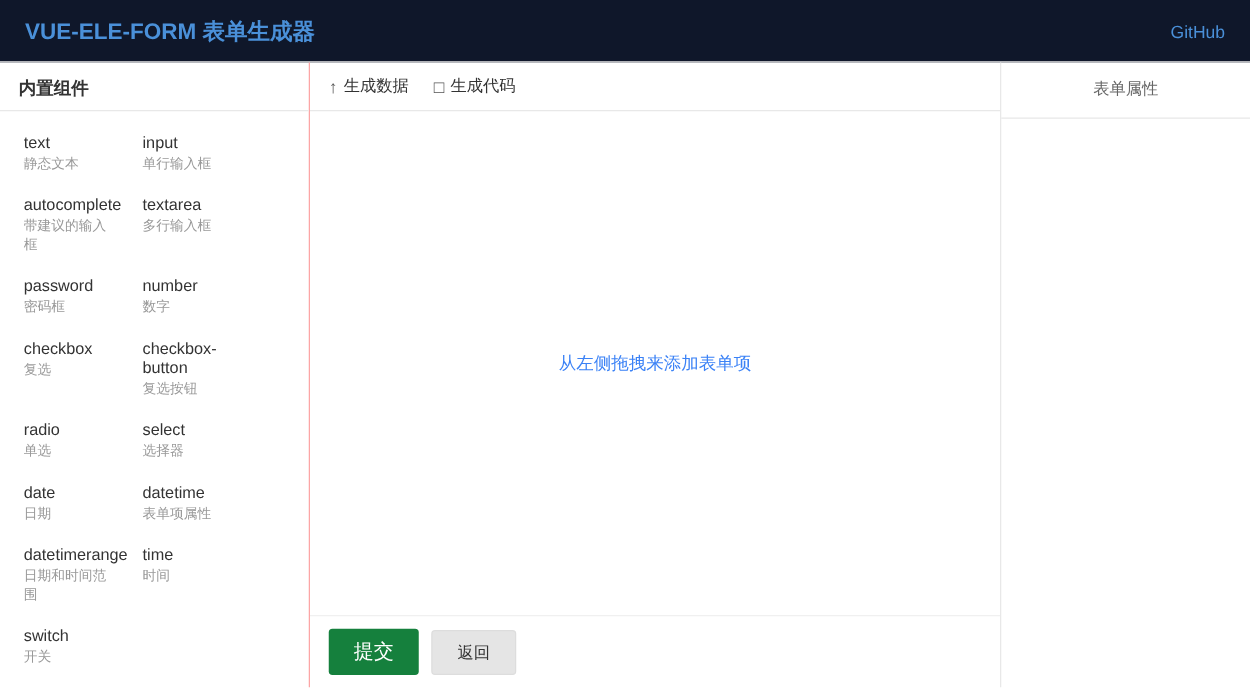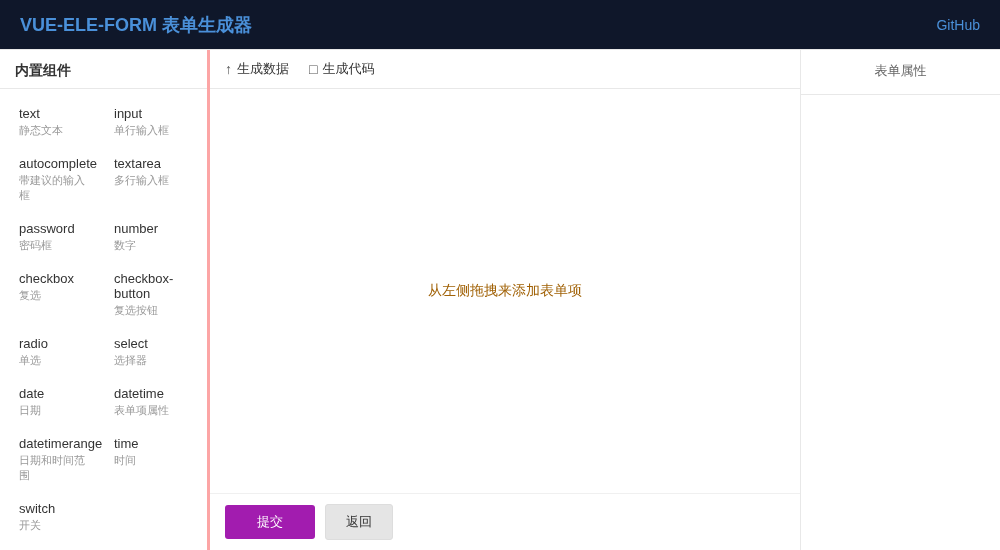--- a/index.html
+++ b/index.html
@@ -28,22 +28,22 @@
     }
 
     
     .layout {
       display: flex;
       height: calc(550px - 50px);
     }
 
     
     .sidebar {
-      width: 210px;
-      border-right: 3px solid #fca5a5;
+      width: 248px;
+      border-right: 1px solid #fca5a5;
       overflow-y: auto;
       flex-shrink: 0;
     }
     .sidebar-title {
       padding: 12px 15px 8px;
       font-weight: bold;
       font-size: 14px;
       color: #333;
       border-bottom: 1px solid #e8e8e8;
     }
@@ -106,40 +106,40 @@
     .canvas {
       flex: 1;
       display: flex;
       align-items: center;
       justify-content: center;
       color: #999;
       font-size: 14px;
       position: relative;
     }
     .canvas-hint {
-      color: #a16207;
+      color: #3b82f6;
       font-size: 14px;
     }
 
     
     .form-actions {
       display: flex;
       align-items: center;
       padding: 10px 15px;
       gap: 10px;
       border-top: 1px solid #f0f0f0;
     }
     .btn-submit {
-      background: #a21caf;
+      background: #15803d;
       color: #fff;
       border: none;
-      padding: 8px 32px;
+      padding: 8px 20px;
       border-radius: 3px;
       cursor: pointer;
-      font-size: 13px;
+      font-size: 16px;
     }
     .btn-return {
       background: #e5e5e5;
       color: #333;
       border: 1px solid #ddd;
       padding: 8px 20px;
       border-radius: 3px;
       cursor: pointer;
       font-size: 13px;
     }

